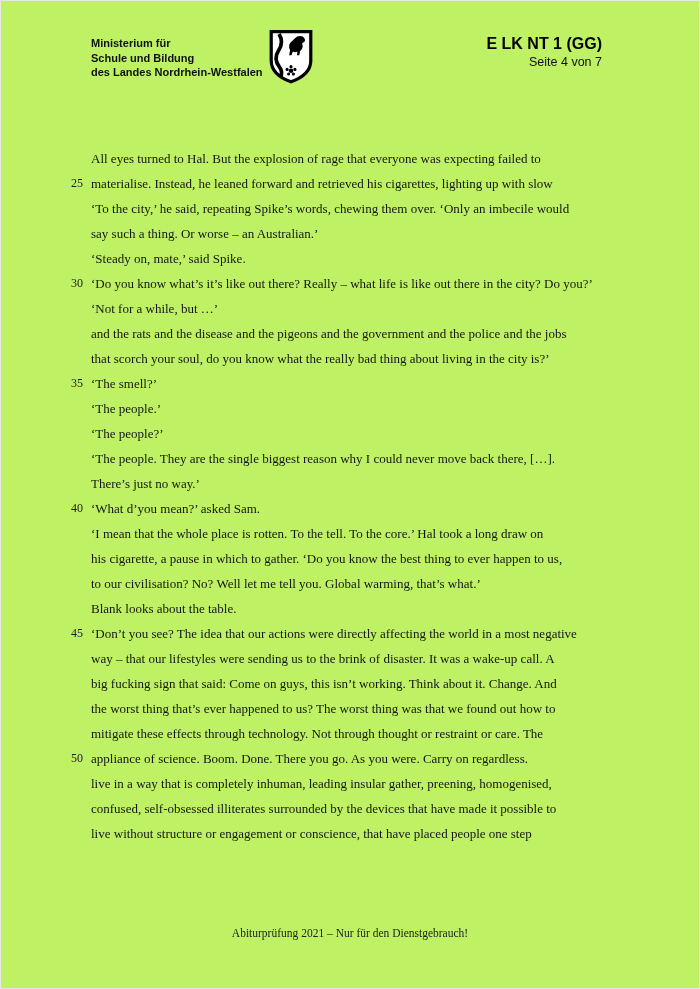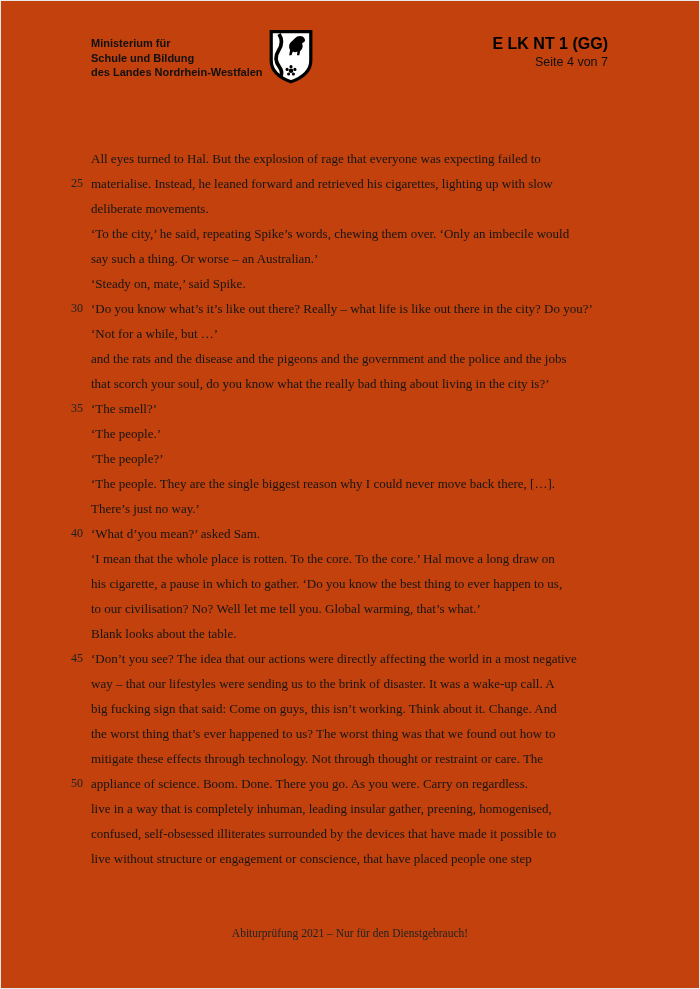--- a/index.html
+++ b/index.html
@@ -4,21 +4,21 @@
 <style>
   html, body {
     margin: 0;
     padding: 0;
     background: #ffffff;
   }
   .page {
     position: relative;
     width: 700px;
     height: 989px;
-    background: #c2410c;
+    background: #bef264;
     box-sizing: border-box;
     border: 1px solid #e8e8e8;
     color: #1a1a1a;
     font-family: "Liberation Serif", serif;
     overflow: hidden;
   }
 
   
   .header {
     position: absolute;
@@ -38,21 +38,21 @@
   .crest {
     position: absolute;
     left: 267px;
     top: 28px;
     width: 46px;
     height: 56px;
   }
   .crest svg { width: 100%; height: 100%; }
   .exam-info {
     position: absolute;
-    right: 91px;
+    right: 97px;
     top: 33px;
     text-align: right;
   }
   .exam-code {
     font-family: "Liberation Sans", sans-serif;
     font-weight: bold;
     font-size: 16px;
     line-height: 19px;
     color: #000;
   }
@@ -158,24 +158,20 @@
   <div class="line">
     <span class="line-num"></span>
     <span class="line-text">All eyes turned to Hal. But the explosion of rage that everyone was expecting failed to</span>
   </div>
 
   <div class="line">
     <span class="line-num">25</span>
     <span class="line-text">materialise. Instead, he leaned forward and retrieved his cigarettes, lighting up with slow</span>
   </div>
 
-  <div class="line">
-    <span class="line-num"></span>
-    <span class="line-text">deliberate movements.</span>
-  </div>
 
   <div class="line">
     <span class="line-num"></span>
     <span class="line-text">‘To the city,’ he said, repeating Spike’s words, chewing them over. ‘Only an imbecile would</span>
   </div>
 
   <div class="line">
     <span class="line-num"></span>
     <span class="line-text">say such a thing. Or worse – an Australian.’</span>
   </div>
@@ -231,21 +227,21 @@
     <span class="line-text">There’s just no way.’</span>
   </div>
 
   <div class="line">
     <span class="line-num">40</span>
     <span class="line-text">‘What d’you mean?’ asked Sam.</span>
   </div>
 
   <div class="line">
     <span class="line-num"></span>
-    <span class="line-text">‘I mean that the whole place is rotten. To the core. To the core.’ Hal move a long draw on</span>
+    <span class="line-text">‘I mean that the whole place is rotten. To the tell. To the core.’ Hal took a long draw on</span>
   </div>
 
   <div class="line">
     <span class="line-num"></span>
     <span class="line-text">his cigarette, a pause in which to gather. ‘Do you know the best thing to ever happen to us,</span>
   </div>
 
   <div class="line">
     <span class="line-num"></span>
     <span class="line-text">to our civilisation? No? Well let me tell you. Global warming, that’s what.’</span>

